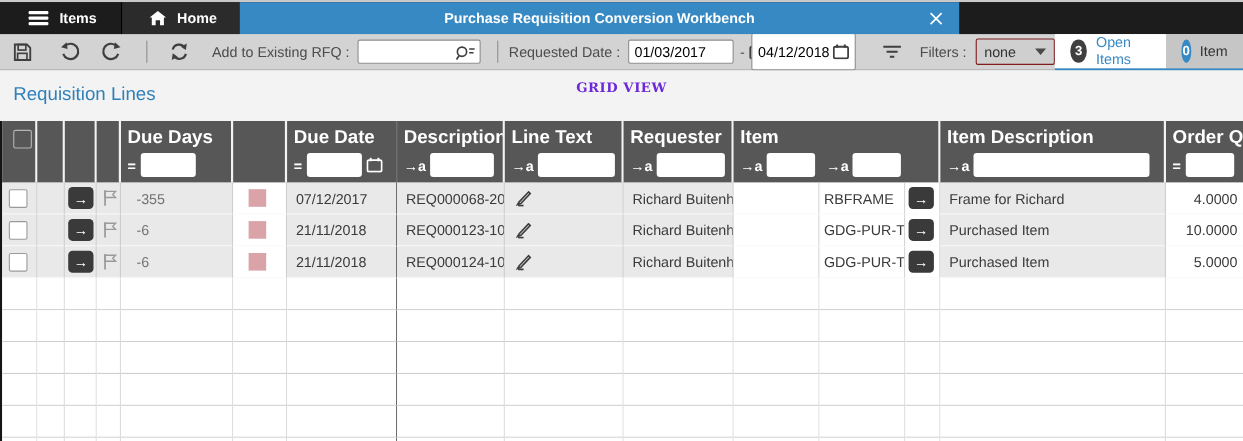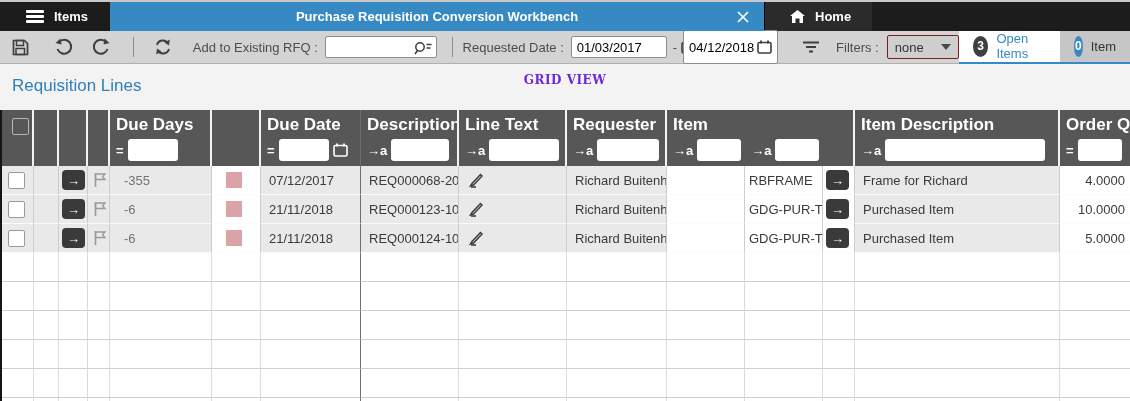--- a/index.html
+++ b/index.html
@@ -81,35 +81,35 @@
 
 <div class="titlebar">
   <div class="tb-seg seg-menu">
     <span class="hamburger">
         <div></div>
         <div></div>
         <div></div>
       </span>
     <span>Items</span>
   </div>
+  <div class="tb-seg seg-home">
+    <span>
+      <svg width="17" height="15" viewBox="0 0 17 15">
+          <path d="M8.5 1 L16 7 L14 7 L14 14 L10.5 14 L10.5 9.5 L6.5 9.5 L6.5 14 L3 14 L3 7 L1 7 Z" fill="#fff"></path>
+        </svg>
+    </span>
+    <span>Home</span>
+  </div>
   <div class="tb-seg seg-title">
     <span>Purchase Requisition Conversion Workbench</span>
     <span class="close-x">
       <svg width="14" height="14" viewBox="0 0 14 14">
           <path d="M2 2 L12 12 M12 2 L2 12" stroke="#fff" stroke-width="1.6"></path>
         </svg>
     </span>
-  </div>
-  <div class="tb-seg seg-home">
-    <span>
-      <svg width="17" height="15" viewBox="0 0 17 15">
-          <path d="M8.5 1 L16 7 L14 7 L14 14 L10.5 14 L10.5 9.5 L6.5 9.5 L6.5 14 L3 14 L3 7 L1 7 Z" fill="#fff"></path>
-        </svg>
-    </span>
-    <span>Home</span>
   </div>
   <div class="tb-seg seg-rest"></div>
 </div>
 
 <div class="toolbar">
   <span class="icon-btn" style="margin-left:11px">
     <svg width="19" height="19" viewBox="0 0 19 19">
         <path d="M2.5 2.5 h11 l3 3 v11 h-14 z" fill="none" stroke="#3f3f3f" stroke-width="1.7"></path>
         <rect x="5.5" y="2.5" width="7" height="5" fill="none" stroke="#3f3f3f" stroke-width="1.5"></rect>
         <rect x="5" y="10.5" width="8.5" height="6" fill="none" stroke="#3f3f3f" stroke-width="1.5"></rect>

